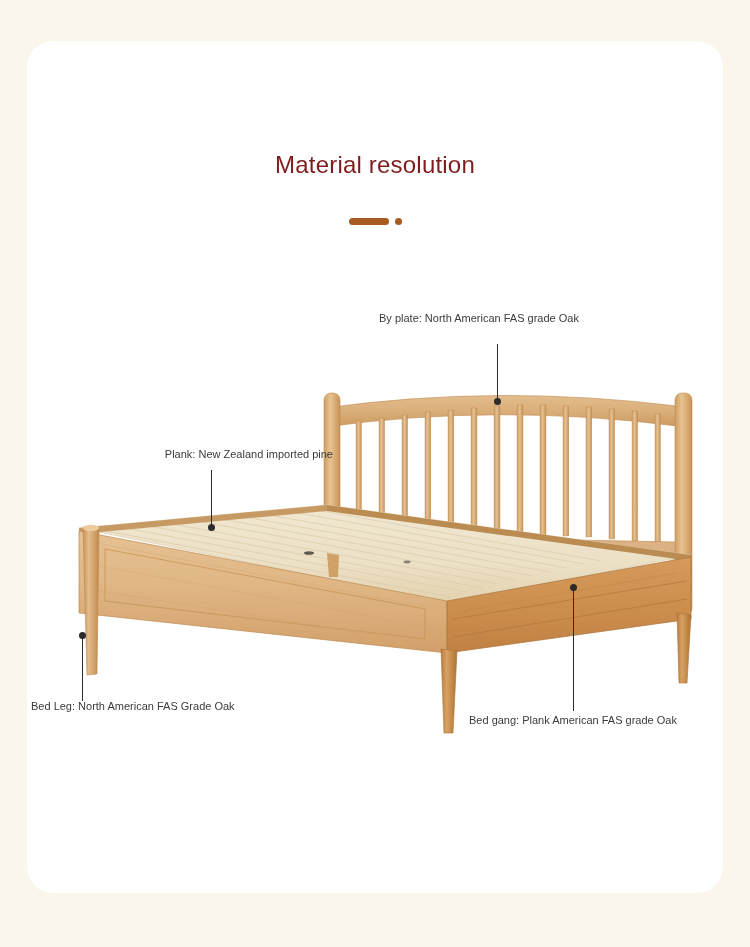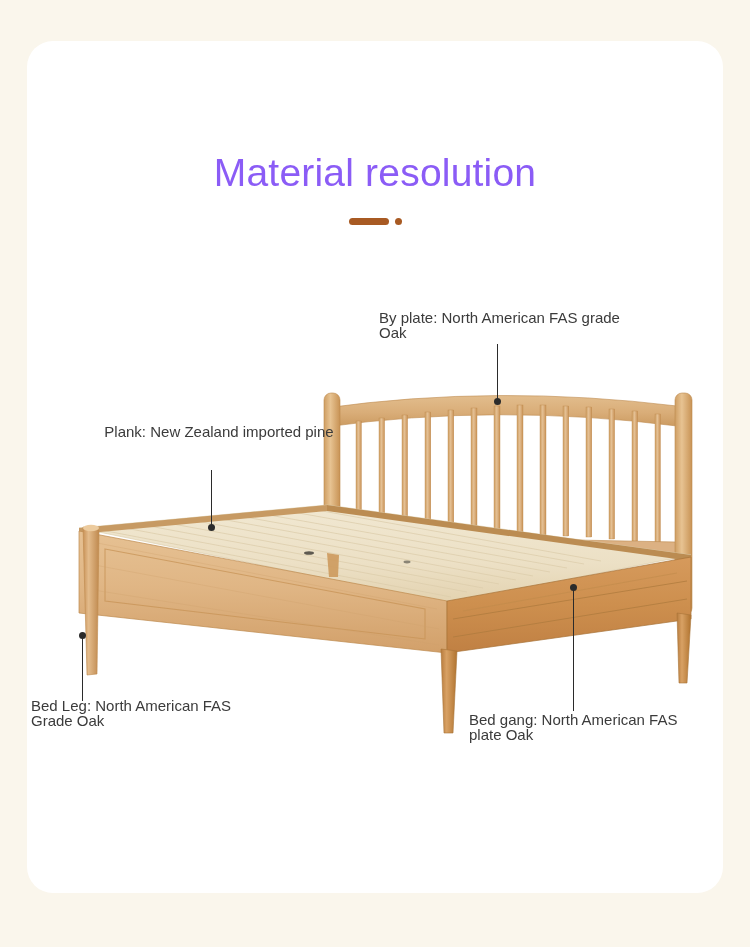--- a/index.html
+++ b/index.html
@@ -49,22 +49,22 @@
   .wm-3 { left: 105px;  top: 655px; font-size: 26px; }
   .wm-4 { left: 430px; top: 672px; font-size: 26px; }
 
   
   .title {
     position: absolute;
     left: 0;
     top: 110px;
     width: 696px;
     text-align: center;
-    font-size: 39px;
-    color: #8b5cf6;
+    font-size: 24px;
+    color: #7f1d1d;
     font-weight: normal;
     letter-spacing: .2px;
     font-family: "Liberation Sans", sans-serif;
   }
 
   
   .divider {
     position: absolute;
     left: 0;
     top: 177px;
@@ -94,28 +94,28 @@
     top: 0;
     width: 696px;
     height: 852px;
     pointer-events: none;
   }
   .bed svg { display: block; }
 
   
   .callout {
     position: absolute;
-    font-size: 15px;
+    font-size: 11px;
     line-height: 14.5px;
     color: #3b3b3b;
     white-space: pre-line;
     font-family: "Liberation Sans", sans-serif;
   }
   .c-plate { left: 352px; top: 270px; width: 245px; }
-  .c-plank { left: 66px;  top: 384px; width: 240px; text-align: center; margin-left: 6px;}
+  .c-plank { left: 66px;  top: 406px; width: 240px; text-align: right;}
   .c-leg   { left: 4px;   top: 658px; width: 215px; }
   .c-gang  { left: 442px; top: 672px; width: 220px; }
 
   .leader {
     position: absolute;
     background: #2b2b2b;
     width: 1.3px;
   }
   .leader-dot {
     position: absolute;
@@ -300,18 +300,18 @@
     <div class="leader-dot lp-plate"></div>
 
     <div class="callout c-plank">Plank: New Zealand imported pine</div>
     <div class="leader ld-plank"></div>
     <div class="leader-dot lp-plank"></div>
 
     <div class="callout c-leg">Bed Leg: North American FAS Grade Oak</div>
     <div class="leader ld-leg"></div>
     <div class="leader-dot lp-leg"></div>
 
-    <div class="callout c-gang">Bed gang: North American FAS plate Oak</div>
+    <div class="callout c-gang">Bed gang: Plank American FAS grade Oak</div>
     <div class="leader ld-gang"></div>
     <div class="leader-dot lp-gang"></div>
 
   </div>
 </div>
 
 </body></html>

